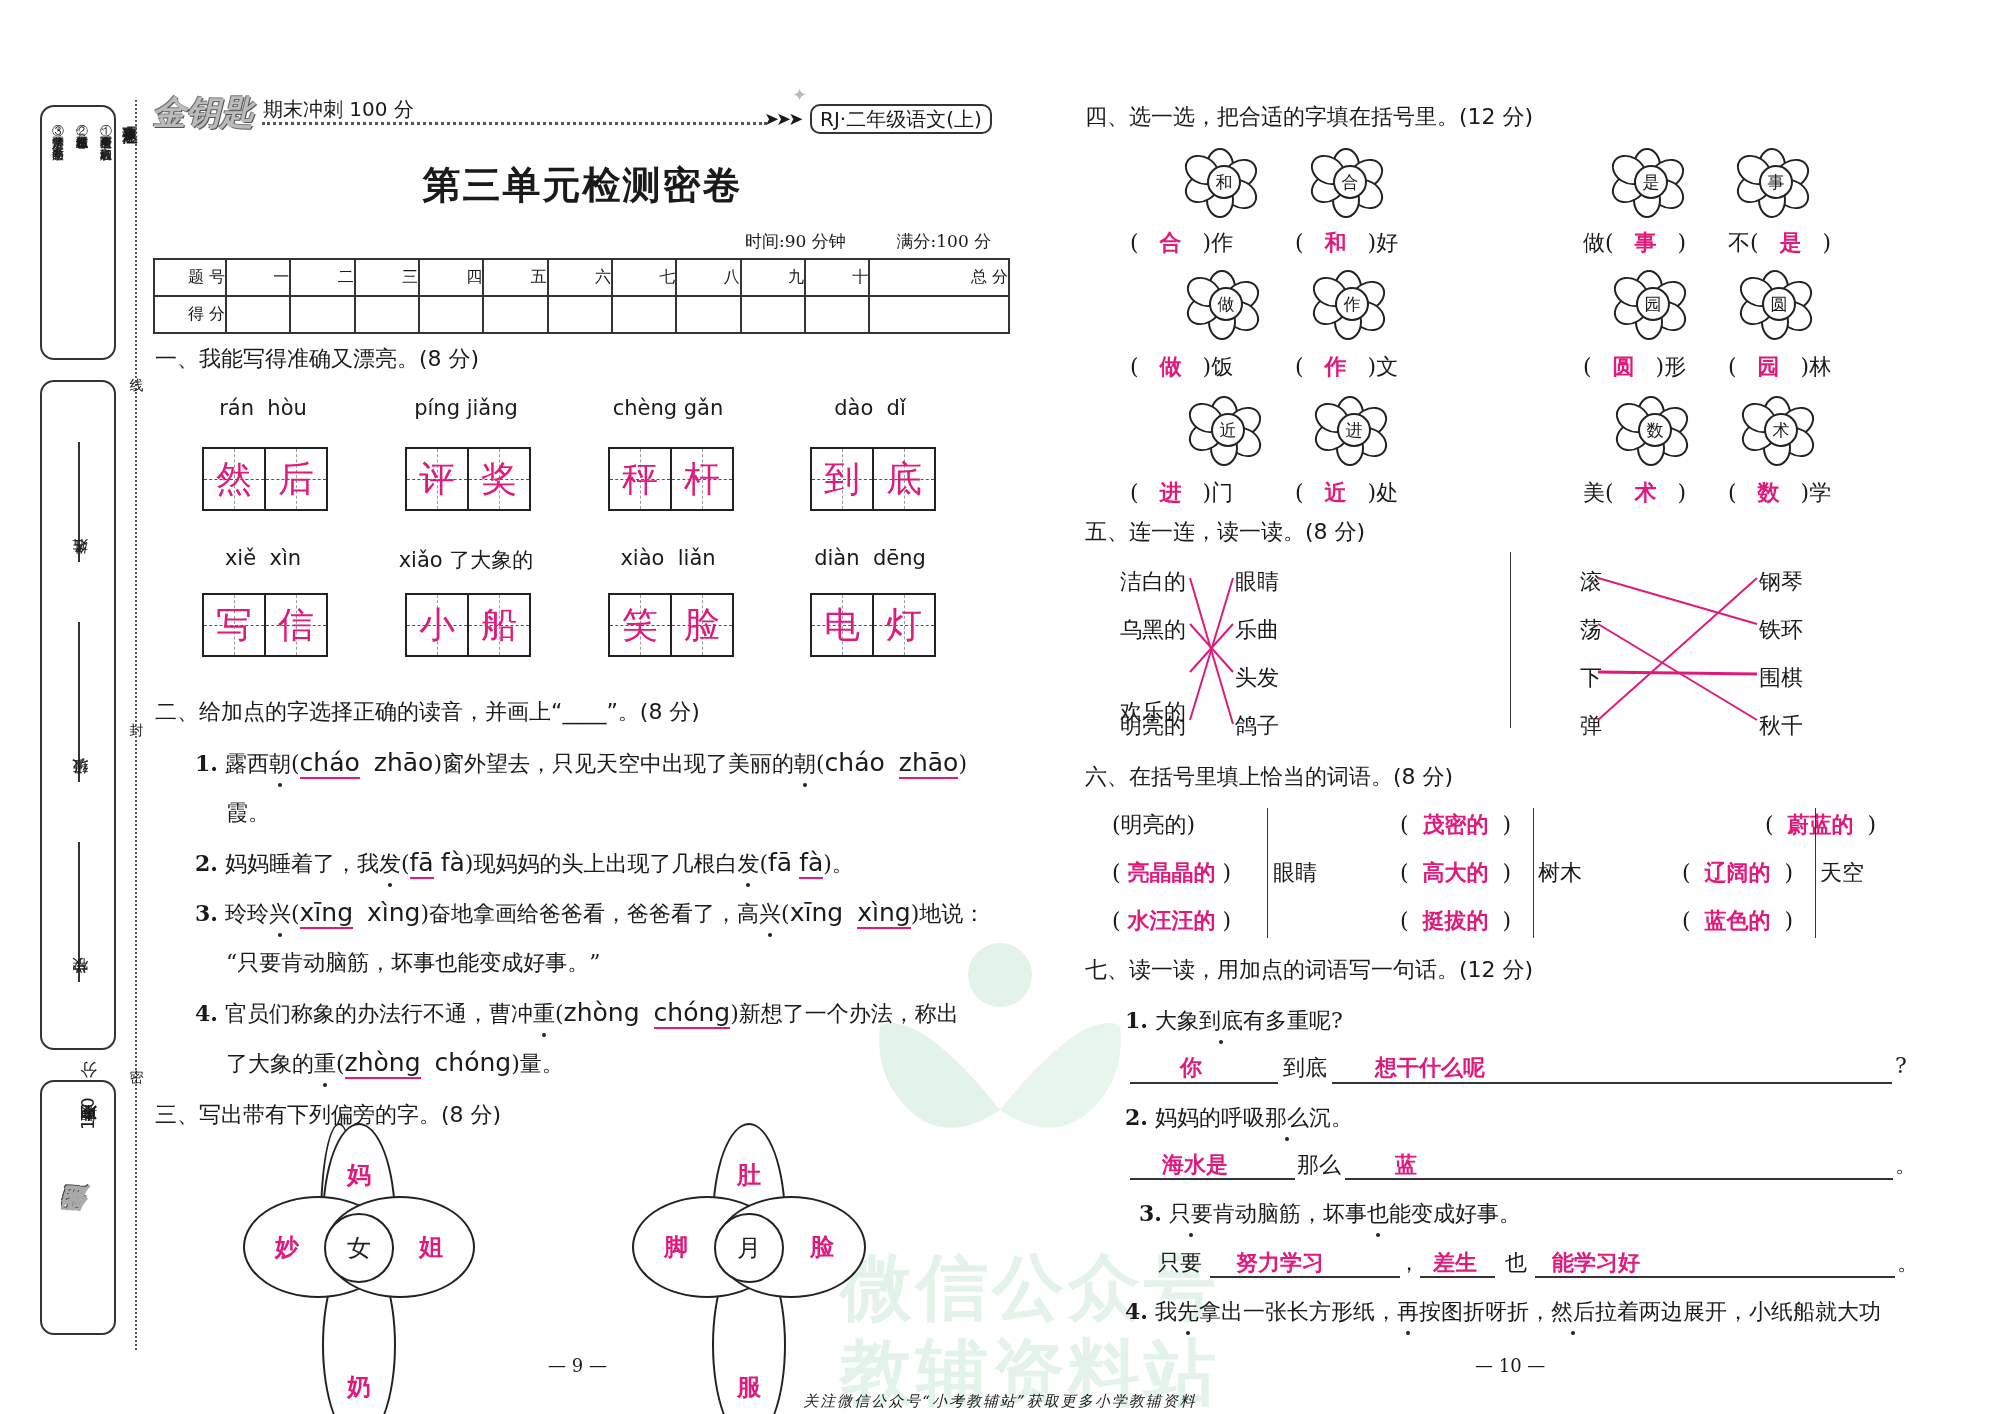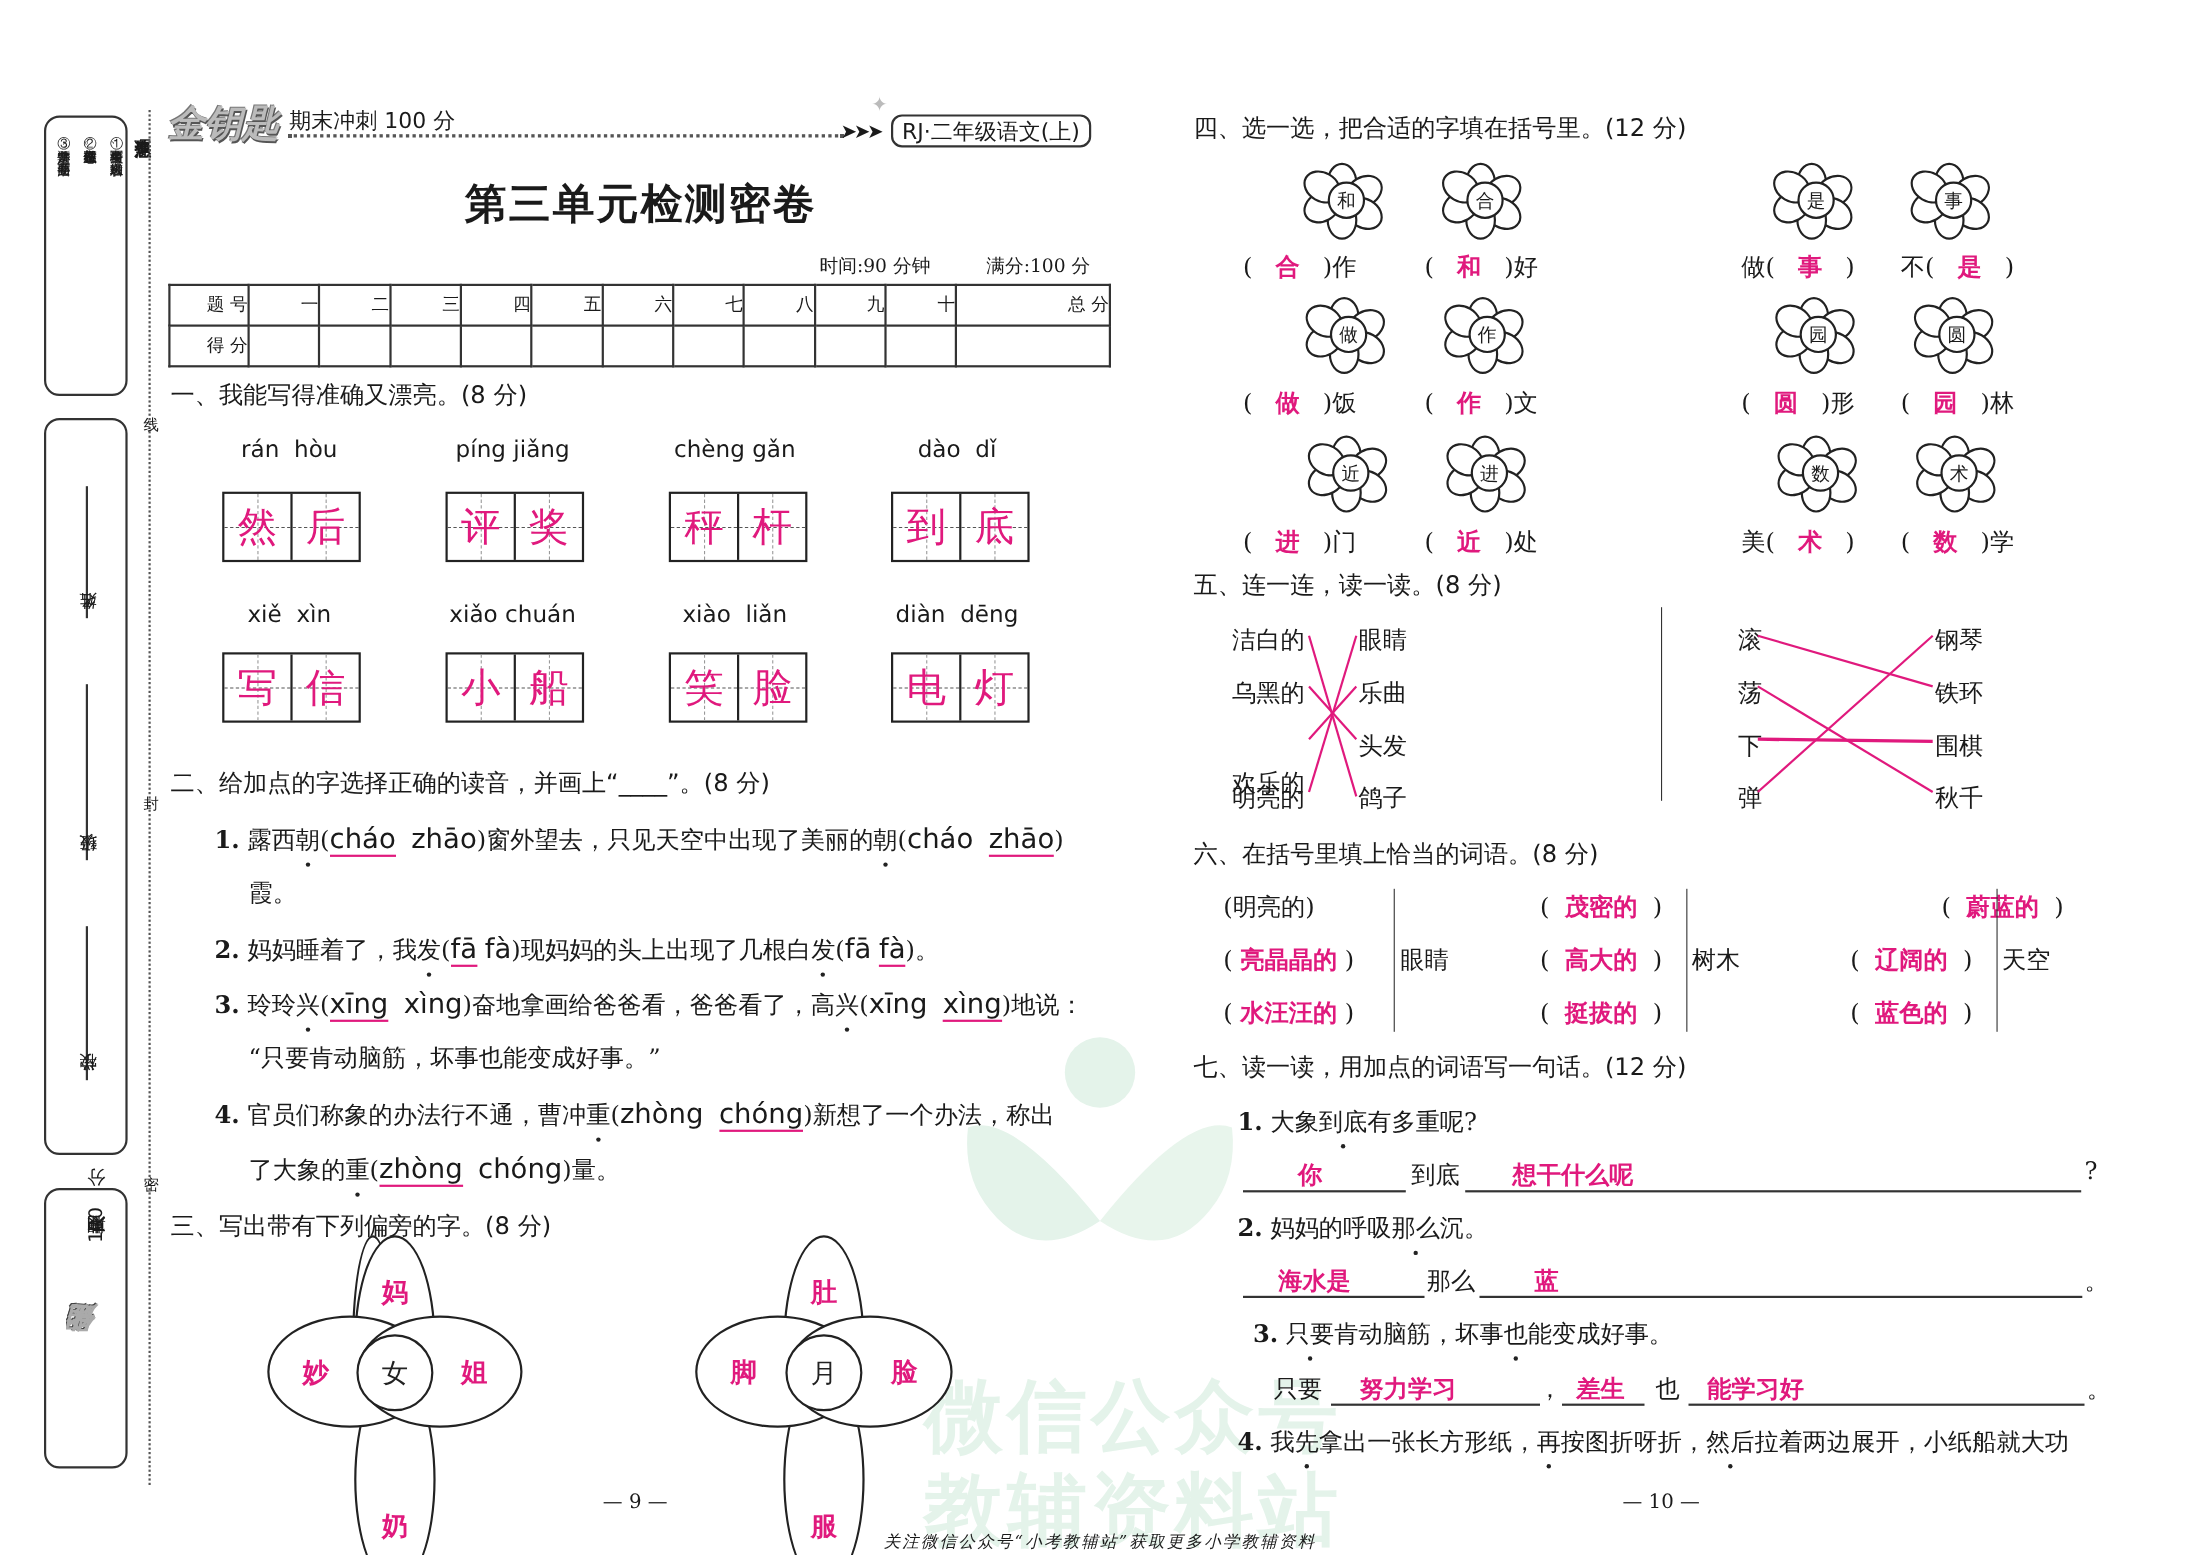--- a/index.html
+++ b/index.html
@@ -187,21 +187,21 @@
 
 <div class="py" style="left:193px;top:546px;white-space:pre;">xiě  xìn</div>
 <div class="tz" style="left:202px;top:593px;">
       <div class="cell">
         <span>写</span>
       </div>
       <div class="cell">
         <span>信</span>
       </div>
     </div>
-<div class="py" style="left:396px;top:546px;white-space:pre;">xiǎo chuán</div>
+<div class="py" style="left:396px;top:546px;white-space:pre;">xiǎo 了大象的</div>
 <div class="tz" style="left:405px;top:593px;">
       <div class="cell">
         <span>小</span>
       </div>
       <div class="cell">
         <span>船</span>
       </div>
     </div>
 <div class="py" style="left:598px;top:546px;white-space:pre;">xiào  liǎn</div>
 <div class="tz" style="left:608px;top:593px;">

